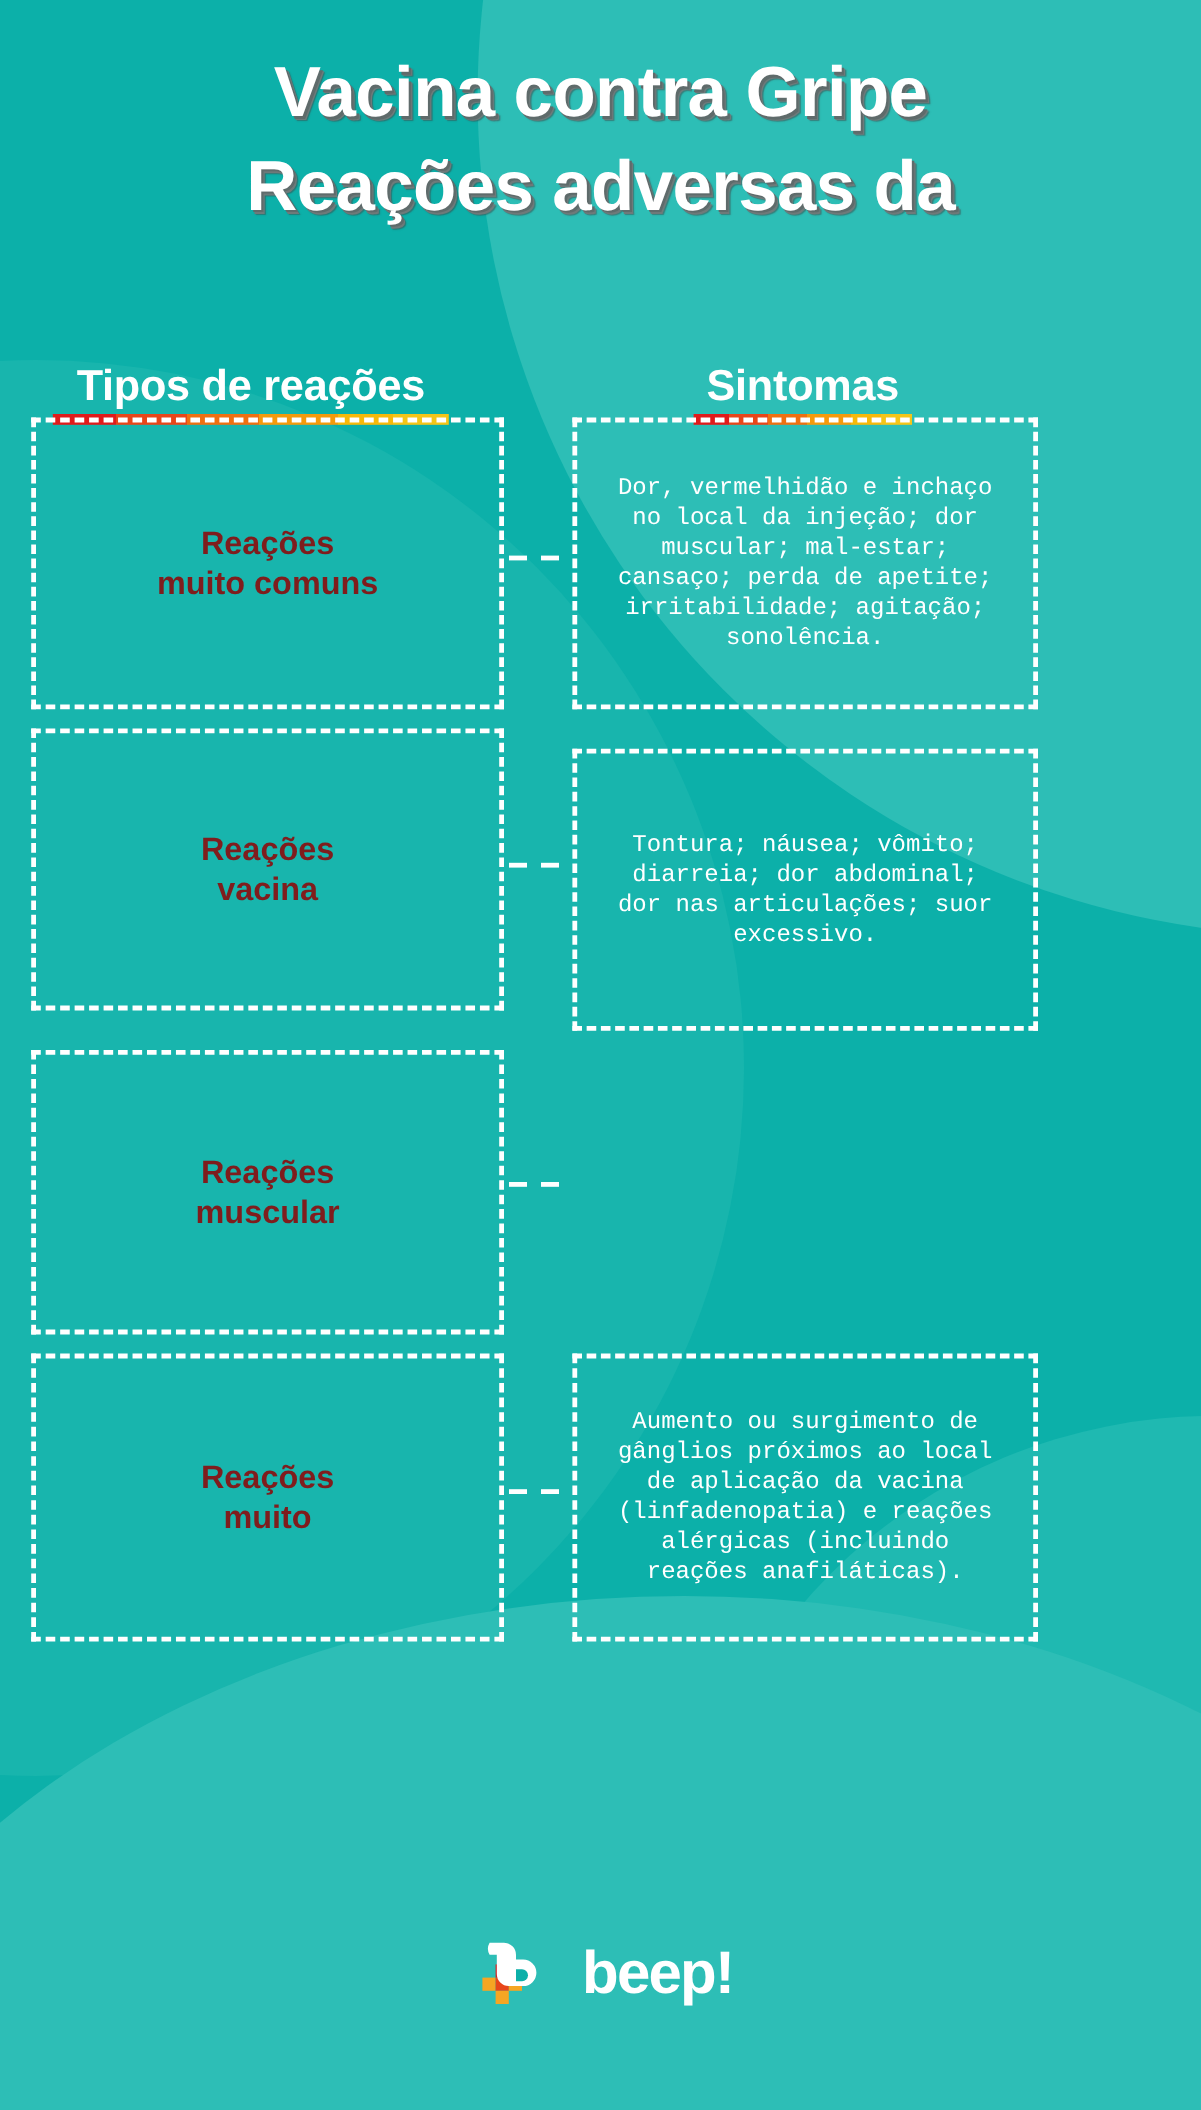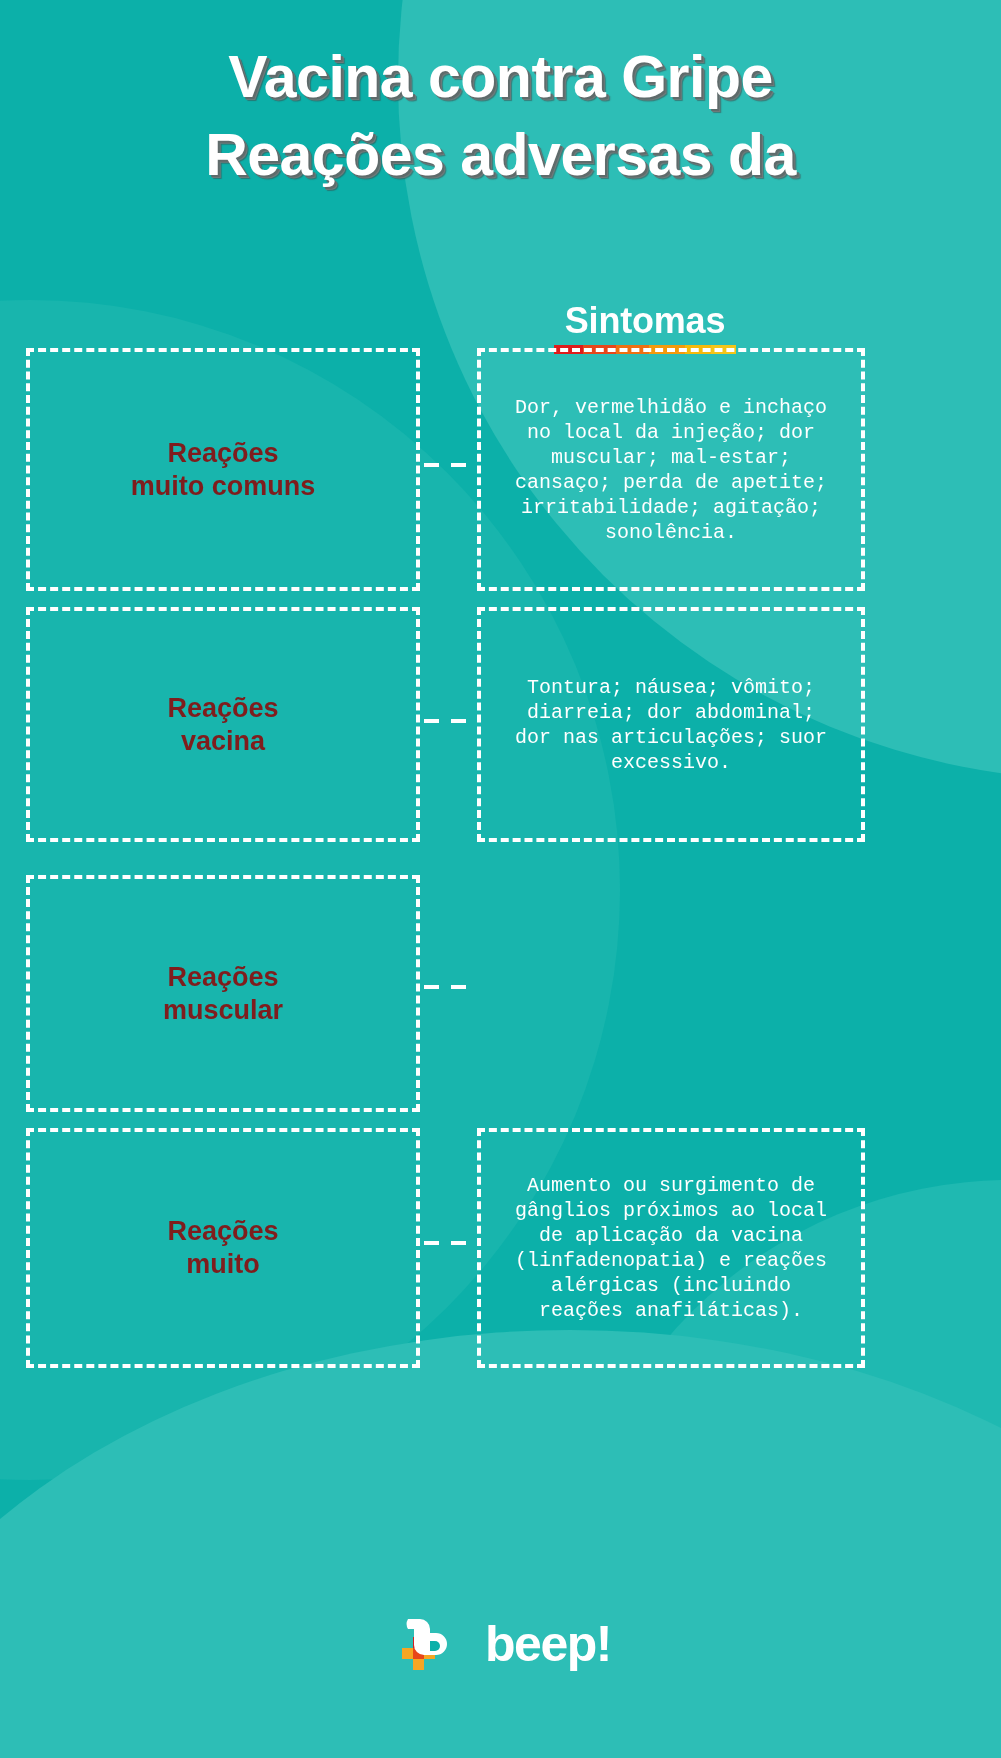--- a/index.html
+++ b/index.html
@@ -121,21 +121,21 @@
         #ef7012 34%,
         #ef7012 52%,
         #f59a0c 52%,
         #f59a0c 72%,
         #f7b90a 72%,
         #f7b90a 86%,
         #f5c518 86%,
         #f5c518 100%);
   }
   #header-tipos { top: 300px; left: 44px; width: 330px; }
-  #header-sintomas { top: 300px; left: 554px; width: 182px; }
+  #header-sintomas { top: 300px; left: 578px; width: 182px; }
 
   
   .row {
     position: absolute;
     left: 0;
     width: 1001px;
   }
   .box {
     position: absolute;
     border: 4px dashed #ffffff;
@@ -221,20 +221,24 @@
     <div class="blob blob-bottom"></div>
   </div>
 
   <div id="content">
 
     <div class="title-block">
       <span class="title-line">Vacina contra Gripe</span>
       <span class="title-line">Reações adversas da</span>
     </div>
 
+    <div class="col-header" id="header-tipos">
+      <span class="label">Tipos de reações</span>
+      <div class="underline-bar"></div>
+    </div>
 
     <div class="col-header" id="header-sintomas">
       <span class="label">Sintomas</span>
       <div class="underline-bar"></div>
     </div>
 
     <div class="row" style="top:348px; height:243px;">
       <div class="box box-left" style="top:0; height:243px;">
         <div class="type-label">
           <span>Reações</span><br>
@@ -248,21 +252,21 @@
     </div>
 
     <div class="row" style="top:607px; height:235px;">
       <div class="box box-left" style="top:0; height:235px;">
         <div class="type-label">
           <span>Reações</span><br>
           <span>vacina</span>
         </div>
       </div>
       <div class="connector" style="top:112px;"></div>
-      <div class="box box-right" style="top:0; height:235px;">
+      <div class="box box-right" style="top:17px; height:235px;">
         <div class="symptom-text">Tontura; náusea; vômito; diarreia; dor abdominal; dor nas articulações; suor excessivo.</div>
       </div>
     </div>
 
     <div class="row" style="top:875px; height:237px;">
       <div class="box box-left" style="top:0; height:237px;">
         <div class="type-label">
           <span>Reações</span><br>
           <span>muscular</span>
         </div>

